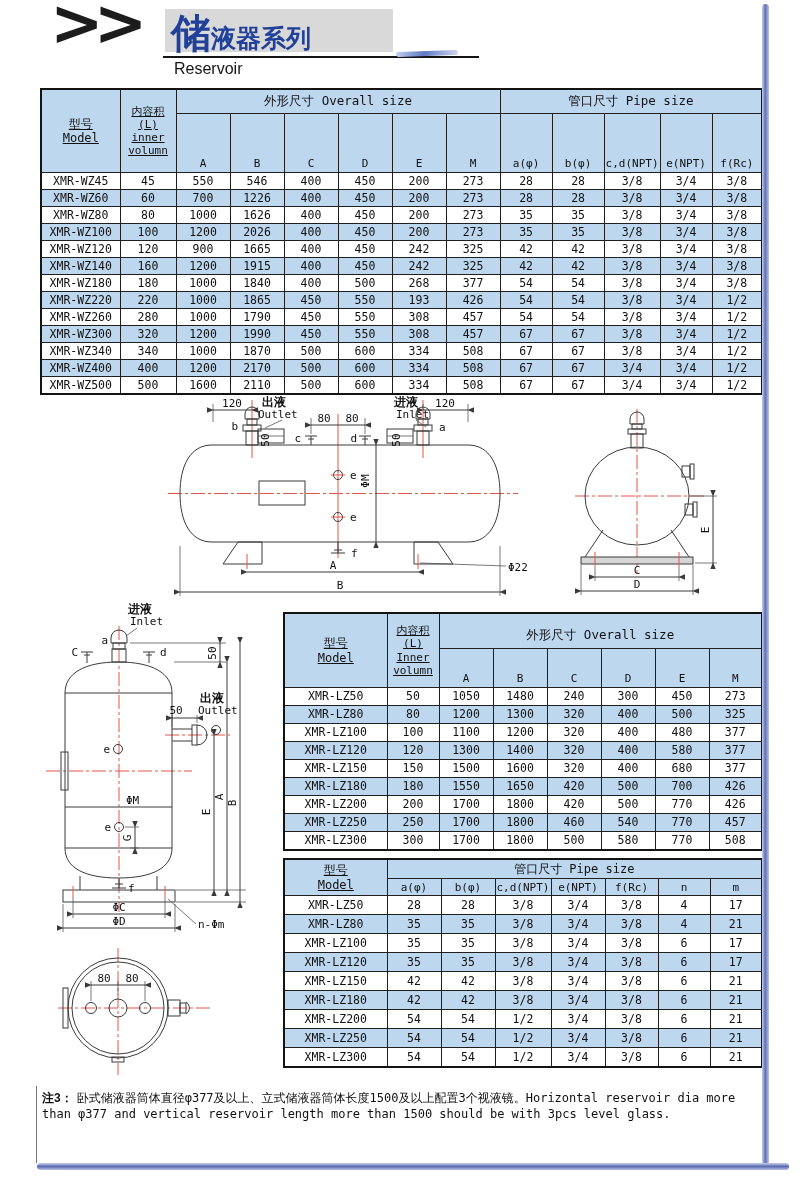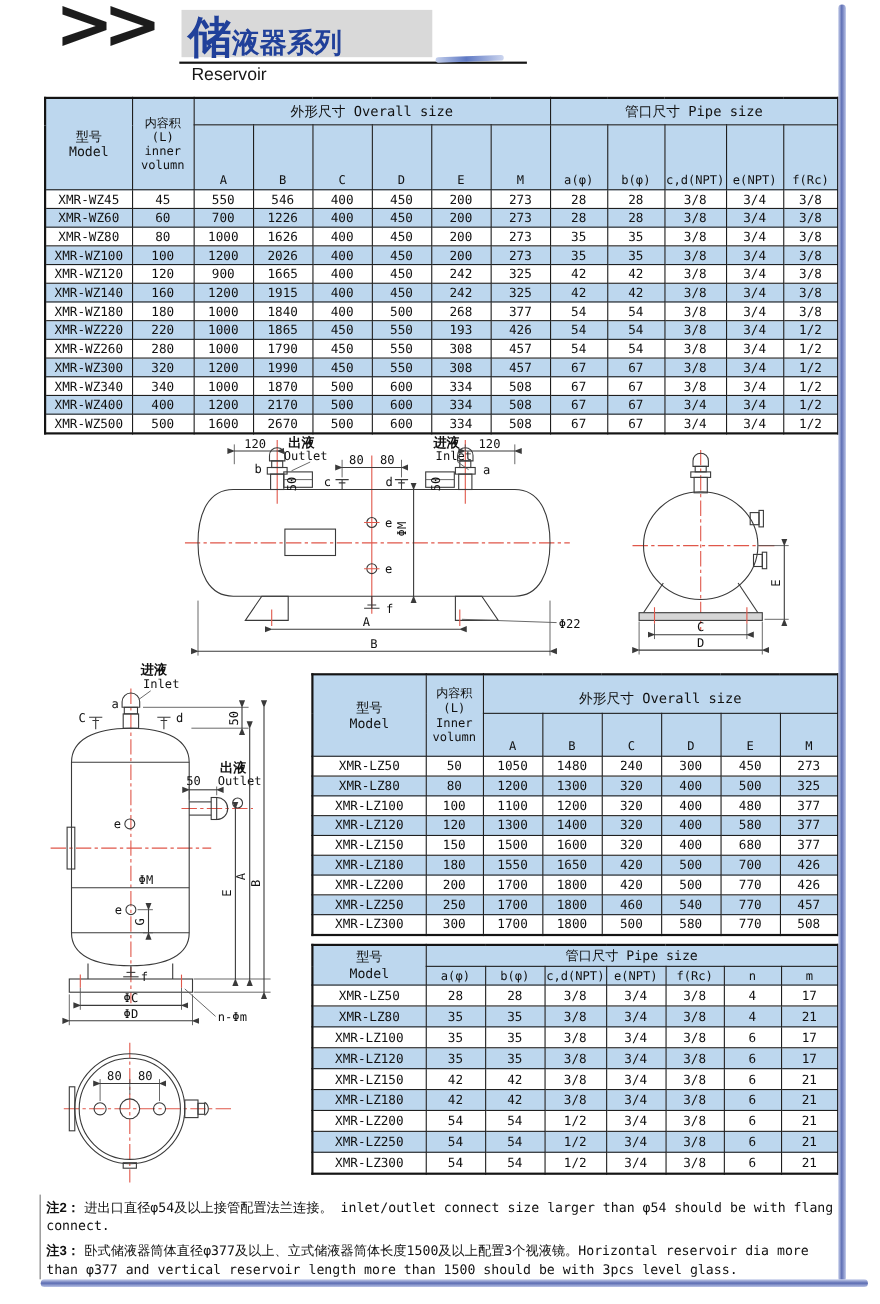--- a/index.html
+++ b/index.html
@@ -29,21 +29,21 @@
   table.dtable{position:absolute;border-collapse:collapse;table-layout:fixed;
           font-family:"DejaVu Sans Mono","Liberation Mono",monospace;border:2px solid #141414;}
   .dtable th,.dtable td{border:1px solid #1f1f1f;text-align:center;padding:0;font-weight:normal;}
   .dtable th{background:#bdd7ee;}
   .dtable tbody tr:nth-child(even) td{background:#bdd7ee;}
   .dtable td{font-size:11.5px;color:#111;}
   .t1{left:40px;top:88px;width:721px;}
   .t1 td{height:16px;line-height:16px;}
   .t1 .group-th{height:23px;font-size:12.5px;}
   .t1 .sub{height:56px;vertical-align:bottom;font-size:11px;padding-bottom:2px;}
-  .model-th div,.vol-th div{line-height:1.2;}
+  .model-th div,.vol-th div{line-height:1.2;text-decoration:underline;}
   .model-th{font-size:12px;}
   .vol-th{font-size:11px;}
   .t2{left:283px;top:612px;width:478px;}
   .t2 td{height:17px;line-height:17px;}
   .t2 .group-th{height:30px;font-size:12.5px;vertical-align:bottom;padding-bottom:4px;}
   .t2 .sub{height:36px;vertical-align:bottom;font-size:11px;padding-bottom:2px;}
   .t3{left:283px;top:858px;width:478px;}
   .t3 td{height:18px;line-height:18px;}
   .t3 .group-th{height:18px;font-size:12px;}
   .t3 .sub{height:16px;font-size:11px;}
@@ -300,21 +300,21 @@
           <td>67</td>
           <td>67</td>
           <td>3/4</td>
           <td>3/4</td>
           <td>1/2</td>
         </tr>
         <tr>
           <td>XMR-WZ500</td>
           <td>500</td>
           <td>1600</td>
-          <td>2670</td>
+          <td>2110</td>
           <td>500</td>
           <td>600</td>
           <td>334</td>
           <td>508</td>
           <td>67</td>
           <td>67</td>
           <td>3/4</td>
           <td>3/4</td>
           <td>1/2</td>
         </tr>
@@ -833,20 +833,19 @@
           <td>3/4</td>
           <td>3/8</td>
           <td>6</td>
           <td>21</td>
         </tr>
       </tbody>
   </table>
 
   <div class="notes-leftline"></div>
   <div class="notes">
-    <div class="note"><span class="np">注2：</span><span>进出口直径φ54及以上接管配置法兰连接。 inlet/outlet connect size larger than φ54 should be with flang connect.</span></div>
     <div class="note"><span class="np">注3：</span><span>卧式储液器筒体直径φ377及以上、立式储液器筒体长度1500及以上配置3个视液镜。Horizontal reservoir dia more than φ377 and vertical reservoir length more than 1500 should be with 3pcs level glass.</span></div>
   </div>
 
   <div class="bar-right"></div>
   <div class="bar-bottom"></div>
 
 </div>
 
 </body></html>

